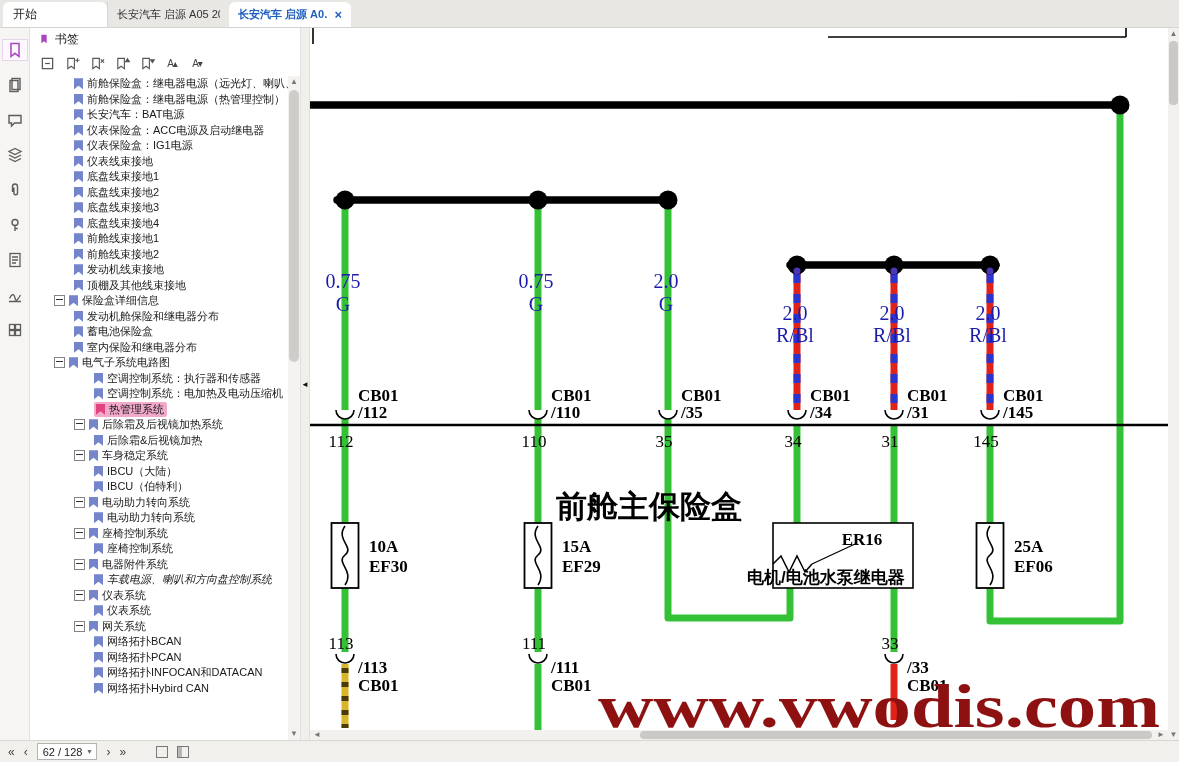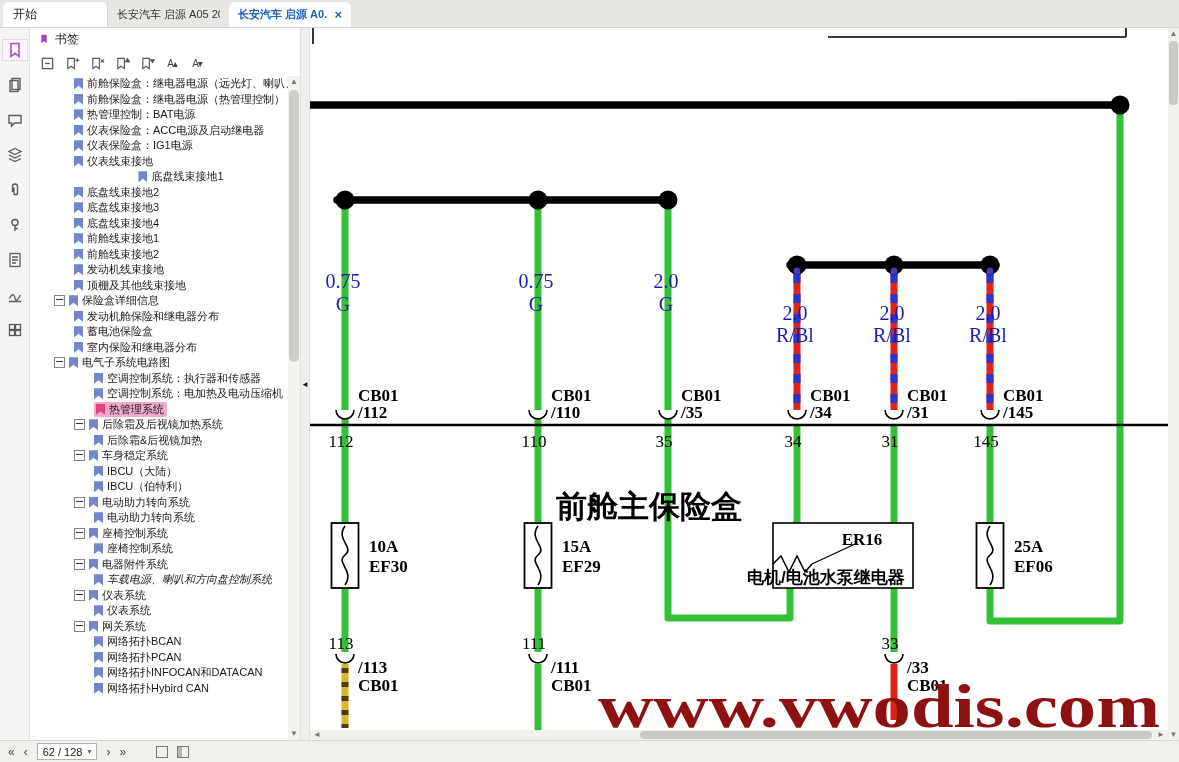--- a/index.html
+++ b/index.html
@@ -214,21 +214,21 @@
 
     <span class="hl">
       <span class="bm-flag"></span>
       <span class="bm-label">前舱保险盒：继电器电源（热管理控制）</span>
     </span>
   </div>
         <div class="tree-item" style="padding-left: 44px;">
 
     <span class="hl">
       <span class="bm-flag"></span>
-      <span class="bm-label">热管理控制：BAT电源</span>
+      <span class="bm-label">长安汽车：BAT电源</span>
     </span>
   </div>
         <div class="tree-item" style="padding-left: 44px;">
 
     <span class="hl">
       <span class="bm-flag"></span>
       <span class="bm-label">仪表保险盒：ACC电源及启动继电器</span>
     </span>
   </div>
         <div class="tree-item" style="padding-left: 44px;">
@@ -238,21 +238,21 @@
       <span class="bm-label">仪表保险盒：IG1电源</span>
     </span>
   </div>
         <div class="tree-item" style="padding-left: 44px;">
 
     <span class="hl">
       <span class="bm-flag"></span>
       <span class="bm-label">仪表线束接地</span>
     </span>
   </div>
-        <div class="tree-item" style="padding-left: 44px; justify-content: center;">
+        <div class="tree-item" style="padding-left: 44px;">
 
     <span class="hl">
       <span class="bm-flag"></span>
       <span class="bm-label">底盘线束接地1</span>
     </span>
   </div>
         <div class="tree-item" style="padding-left: 44px;">
 
     <span class="hl">
       <span class="bm-flag"></span>

